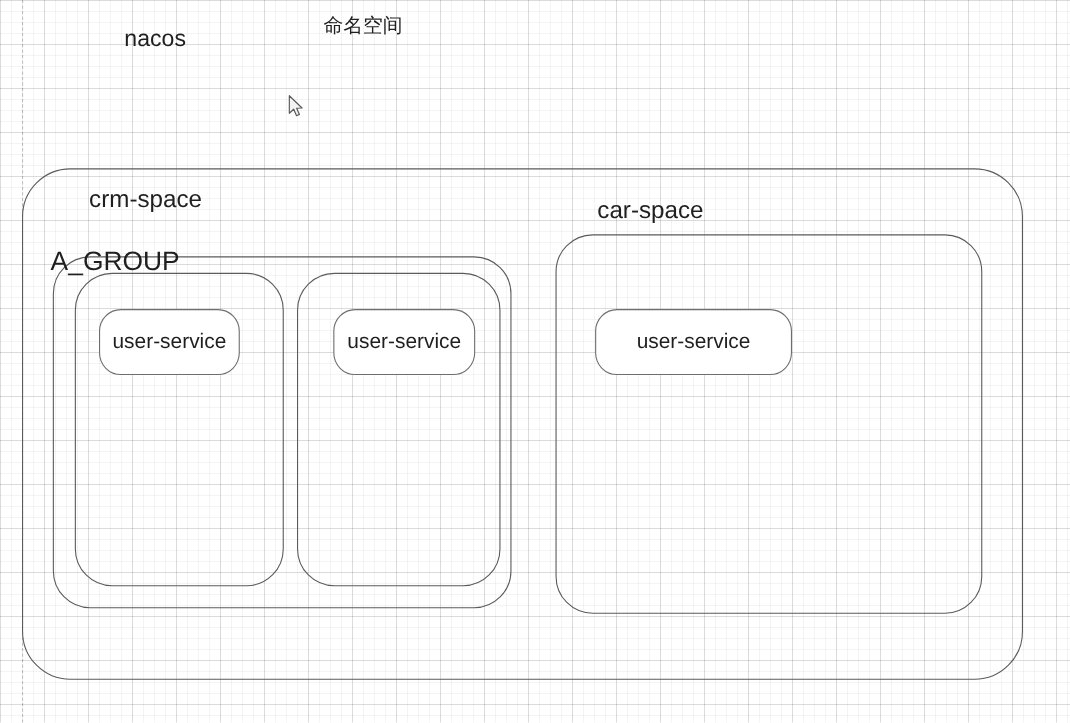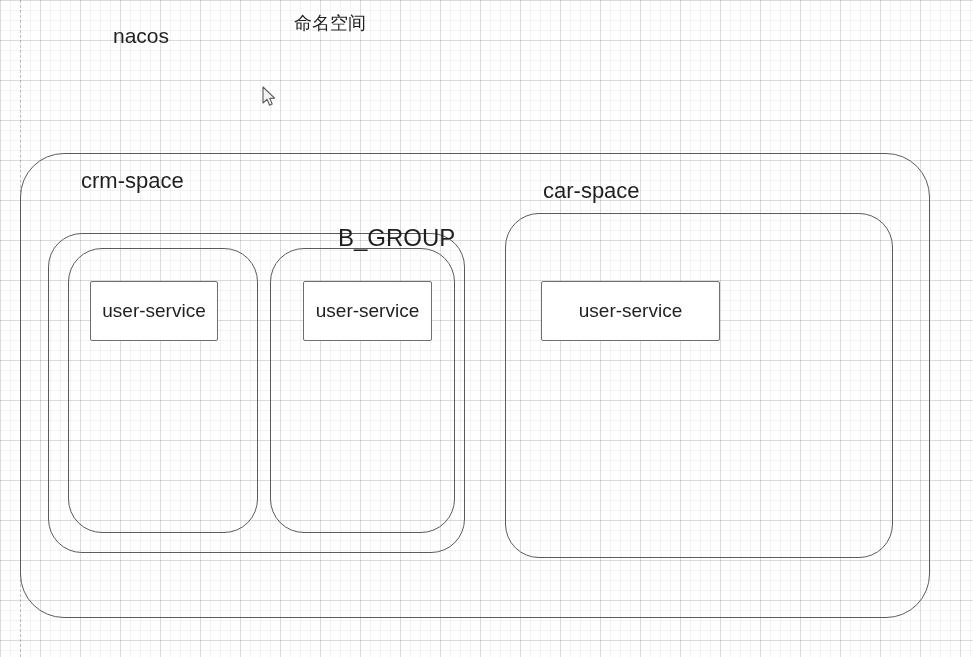--- a/index.html
+++ b/index.html
@@ -45,21 +45,21 @@
     border: 1.3px solid #5b5b5b;
     background: transparent;
   }
   .shape.r-big   { border-radius: 44px; }
   .shape.r-mid   { border-radius: 34px; }
 
   .node {
     position: absolute;
     box-sizing: border-box;
     border: 1.3px solid #6e6e6e;
-    border-radius: 2px;
+    border-radius: 20px;
     background: #ffffff;
     display: flex;
     align-items: center;
     justify-content: center;
     color: #1f1f1f;
     font-size: 19px;
     white-space: nowrap;
   }
 
   .label {
@@ -89,24 +89,24 @@
 
   <div class="label label-lg" style="left:113px; top:25px;">nacos</div>
   <div class="label label-cjk" style="left:294px; top:14px;">命名空间</div>
 
   <div class="shape r-big" id="outer-container" style="left: 20px; top: 153px; width: 910px; height: 465px;"></div>
 
   <div class="label label-md" id="crm-space-label" style="left: 81px; top: 170px;">crm-space</div>
   <div class="shape r-mid" id="crm-space-box" style="left: 48px; top: 233px; width: 417px; height: 320px;"></div>
 
   <div class="shape r-mid" id="a-group-box" style="left: 68px; top: 248px; width: 190px; height: 285px;"></div>
+  <div class="label label-grp" id="a-group-label" style="left: 46px; top: 226px;">A_GROUP</div>
   <div class="node" id="svc-a" style="left: 90px; top: 281px; width: 128px; height: 60px;">user-service</div>
 
   <div class="shape r-mid" id="b-group-box" style="left: 270px; top: 248px; width: 185px; height: 285px;"></div>
-  <div class="label label-grp" id="b-group-label" style="left: 338px; top: 226px;">B_GROUP</div>
   <div class="node" id="svc-b" style="left: 303px; top: 281px; width: 129px; height: 60px;">user-service</div>
 
   <div class="label label-md" id="car-space-label" style="left: 543px; top: 180px;">car-space</div>
   <div class="shape r-mid" id="car-space-box" style="left: 505px; top: 213px; width: 388px; height: 345px;"></div>
   <div class="node" id="svc-c" style="left: 541px; top: 281px; width: 179px; height: 60px;">user-service</div>
 
   <svg class="cursor" id="cursor-el" viewBox="0 0 14 21" style="left: 262px; top: 86px;">
     <path d="M1 1 L1 17 L5 13.3 L7.6 19.2 L10.2 18 L7.7 12.4 L12.6 12.2 Z" fill="#f3f3f3" stroke="#5a5a5a" stroke-width="1.1" stroke-linejoin="round"></path>
   </svg>
 

